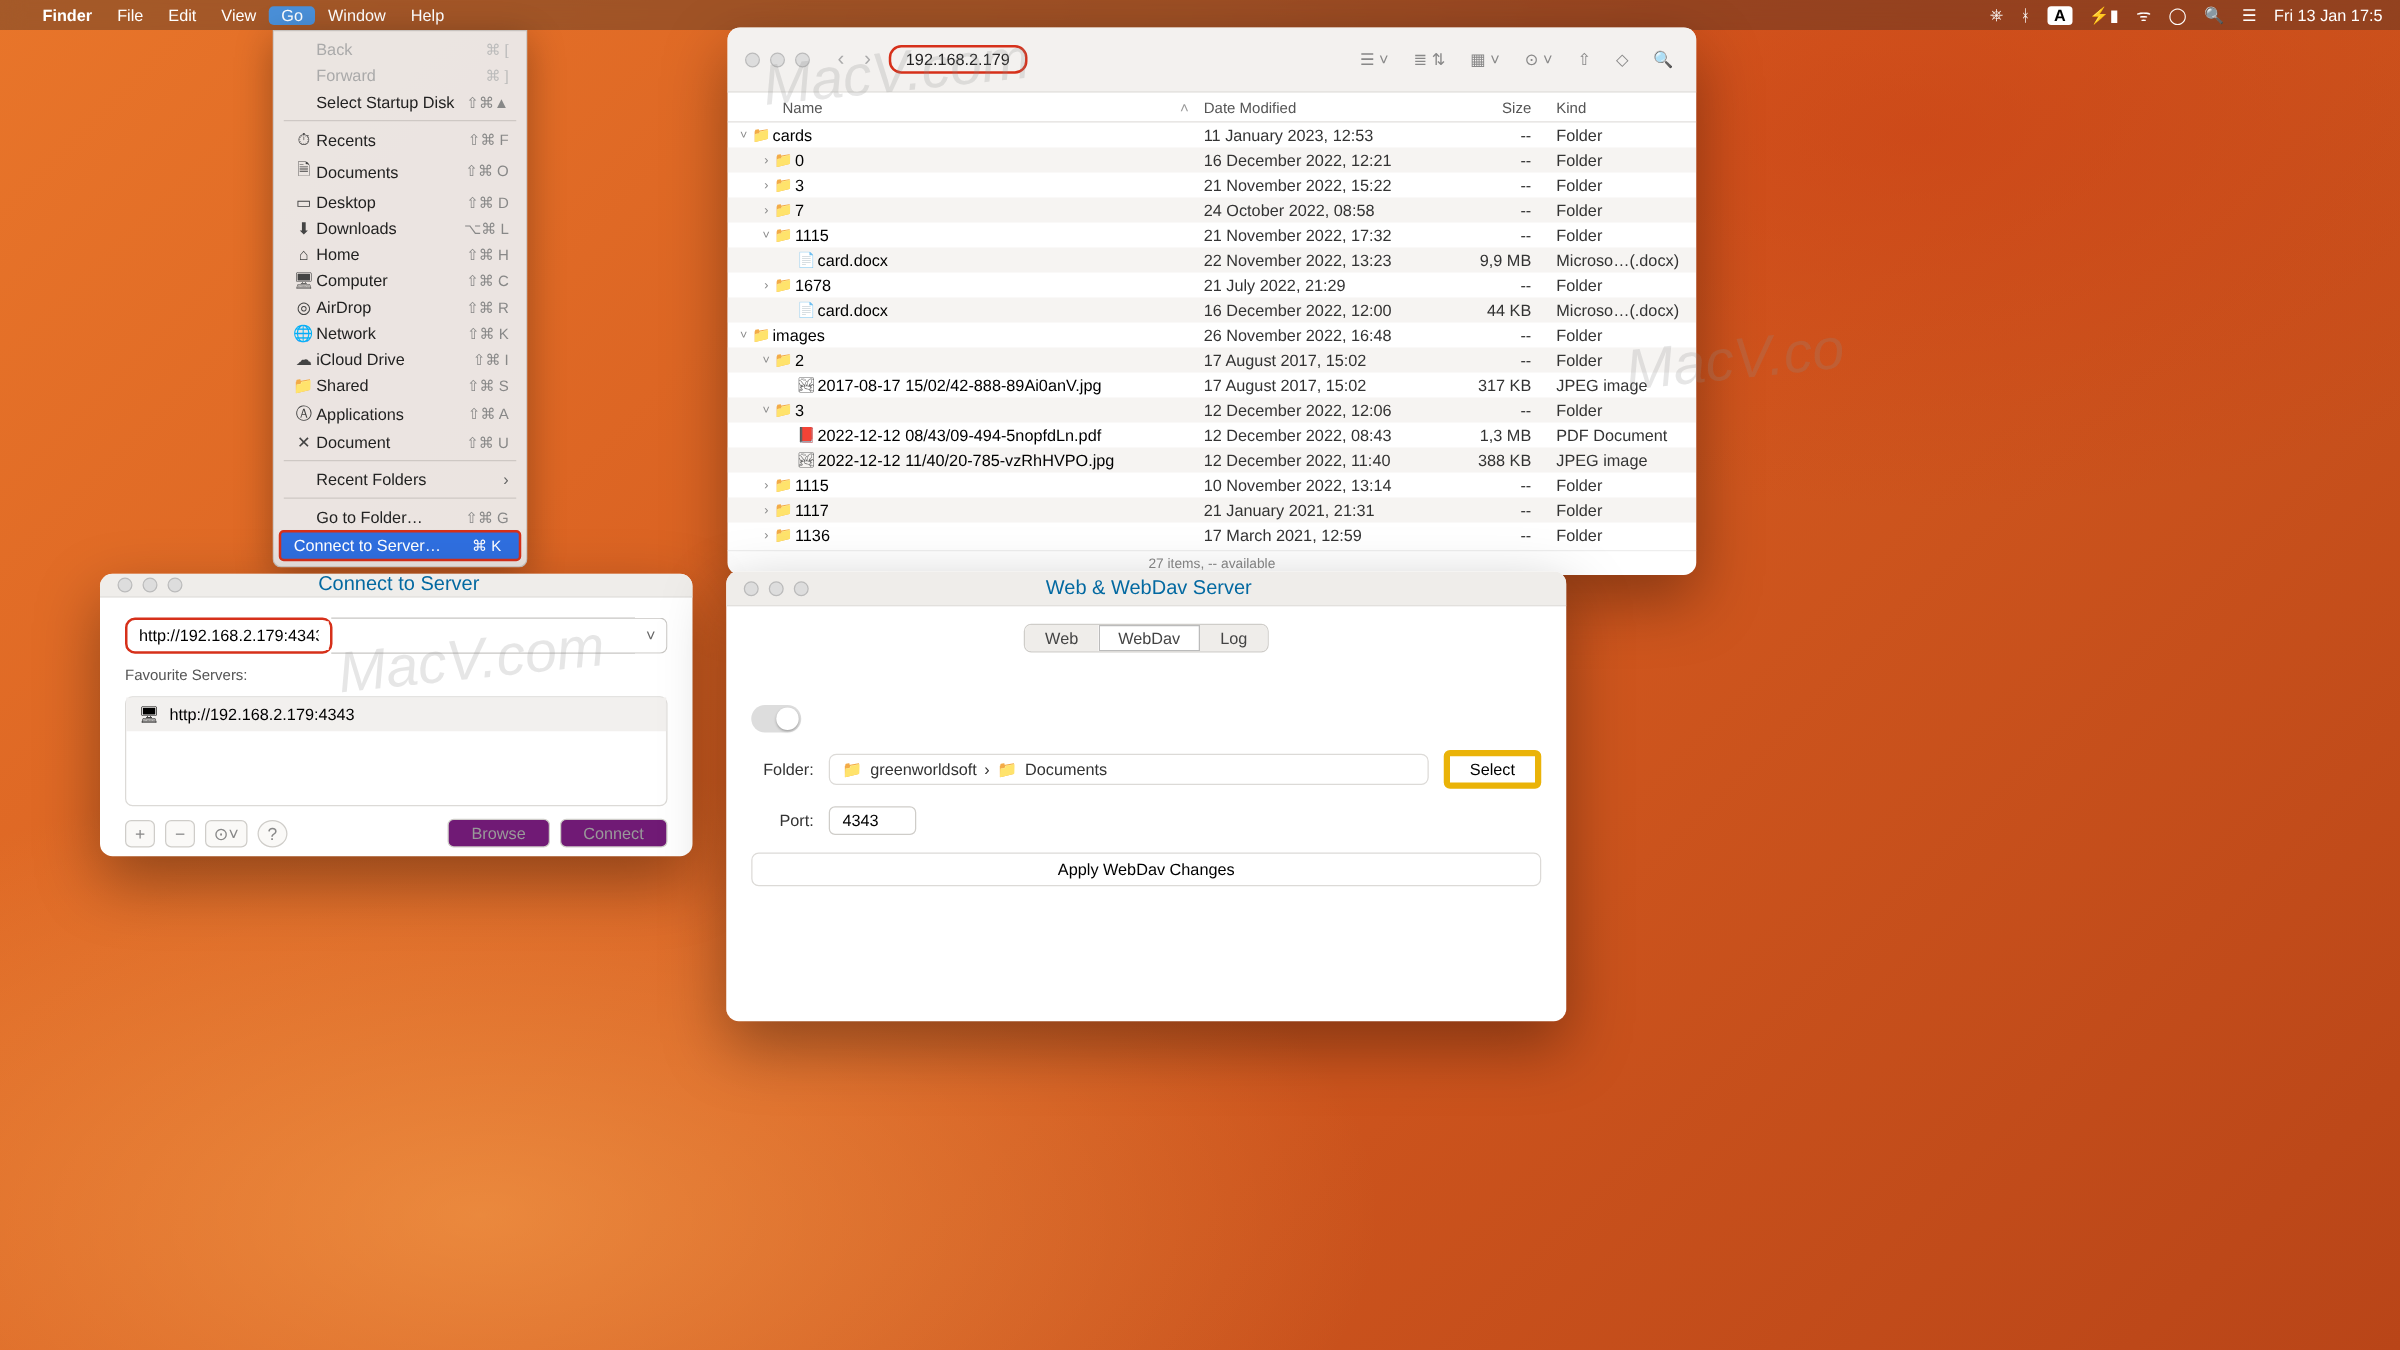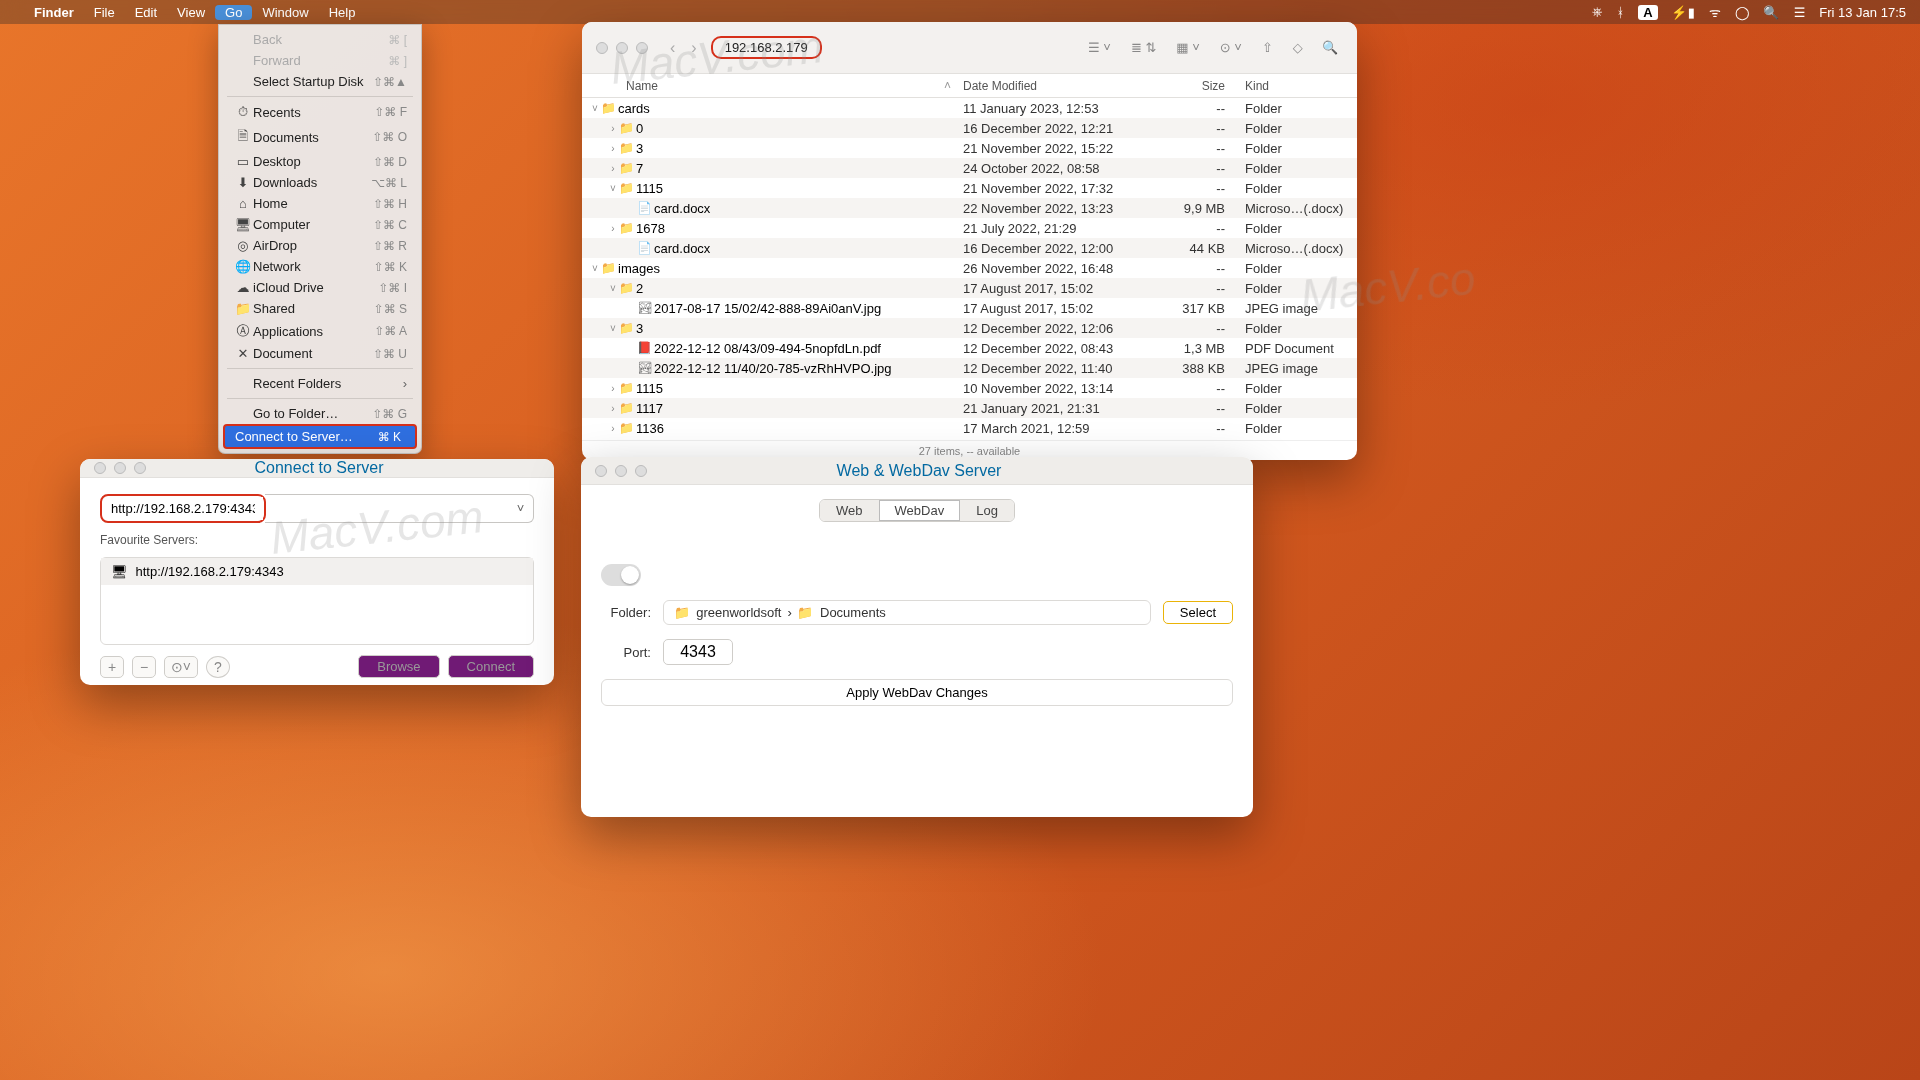--- a/index.html
+++ b/index.html
@@ -75,22 +75,22 @@
 .seg { display: flex; border: 1px solid #cfcdc9; border-radius: 6px; overflow: hidden; width: fit-content; margin: 0 auto; }
 .seg span { padding: 3px 16px; font-size: 13px; color: #444; }
 .seg span.active { background: #fff; box-shadow: 0 0 0 1px #bbb inset; }
 .seg span:not(.active) { background: #efedea; }
 .toggle { width: 40px; height: 22px; background: #ddd; border-radius: 11px; position: relative; }
 .toggle::after { content: ""; position: absolute; right: 2px; top: 2px; width: 18px; height: 18px; background: #fff; border-radius: 50%; box-shadow: 0 1px 2px rgba(0,0,0,0.3); }
 .formrow { display: flex; align-items: center; gap: 12px; }
 .formrow .lbl { width: 50px; text-align: right; color: #333; font-size: 13px; }
 .pathbox { flex: 1; border: 1px solid #dcdad7; border-radius: 6px; padding: 4px 10px; display: flex; align-items: center; gap: 6px; color: #333; }
 .pathbox .fld { color: #3b9ef3; }
-.selbtn { padding: 3px 16px; border: 1px solid #eab308; border-radius: 5px; background: #fff; font-size: 13px; }
-.portin { border: 1px solid #cfcdc9; border-radius: 5px; padding: 3px 10px; width: 70px; font-size: 16px; text-align: center; }
+.selbtn { padding: 3px 16px; border: 5px solid #eab308; border-radius: 5px; background: #fff; font-size: 13px; }
+.portin { border: 1px solid #cfcdc9; border-radius: 5px; padding: 3px 10px; width: 70px; font-size: 13px; }
 .hint { border: 2.5px solid #d6301a; border-radius: 8px; padding: 4px 14px; width: fit-content; margin: 0 auto; font-size: 13px; }
 .applybtn { border: 1px solid #dcdad7; border-radius: 6px; padding: 5px; text-align: center; font-size: 13px; background: #fff; }
 .watermark { position: absolute; color: rgba(140,140,140,0.22); font-size: 46px; font-style: italic; font-weight: 500; pointer-events: none; transform: rotate(-6deg); }
 </style>
 </head>
 <body>
 <div class="wave"></div>
 
 <div class="menubar">
   <div class="left">

